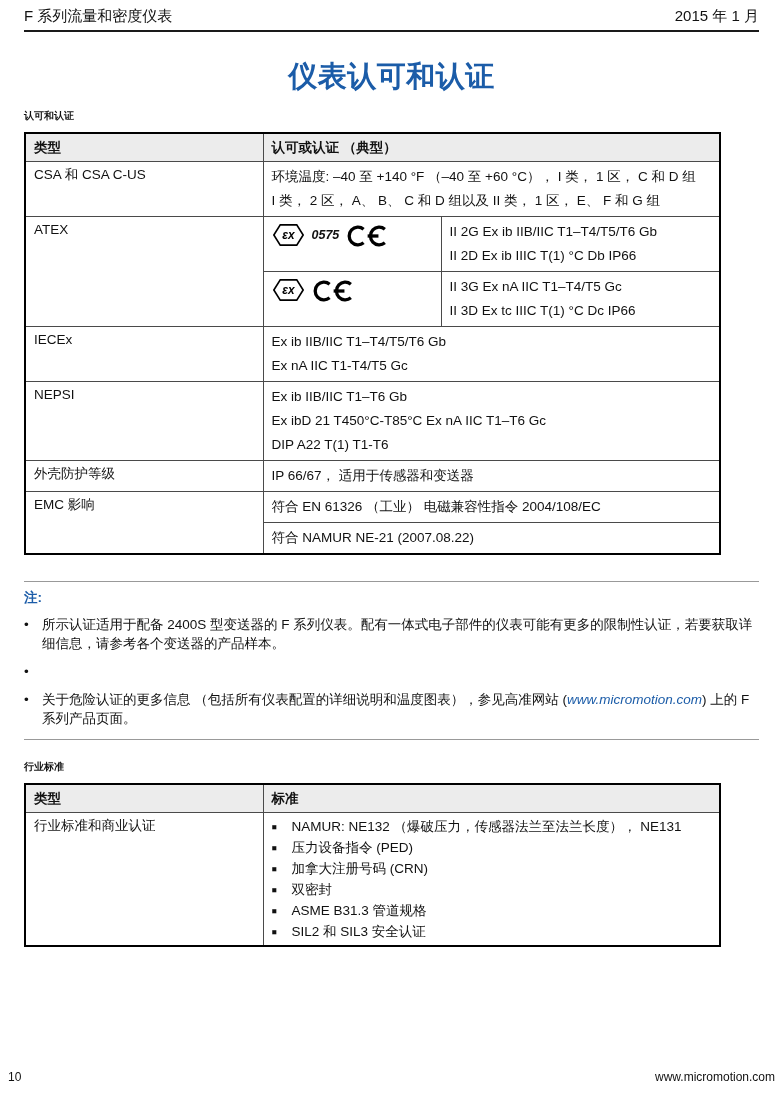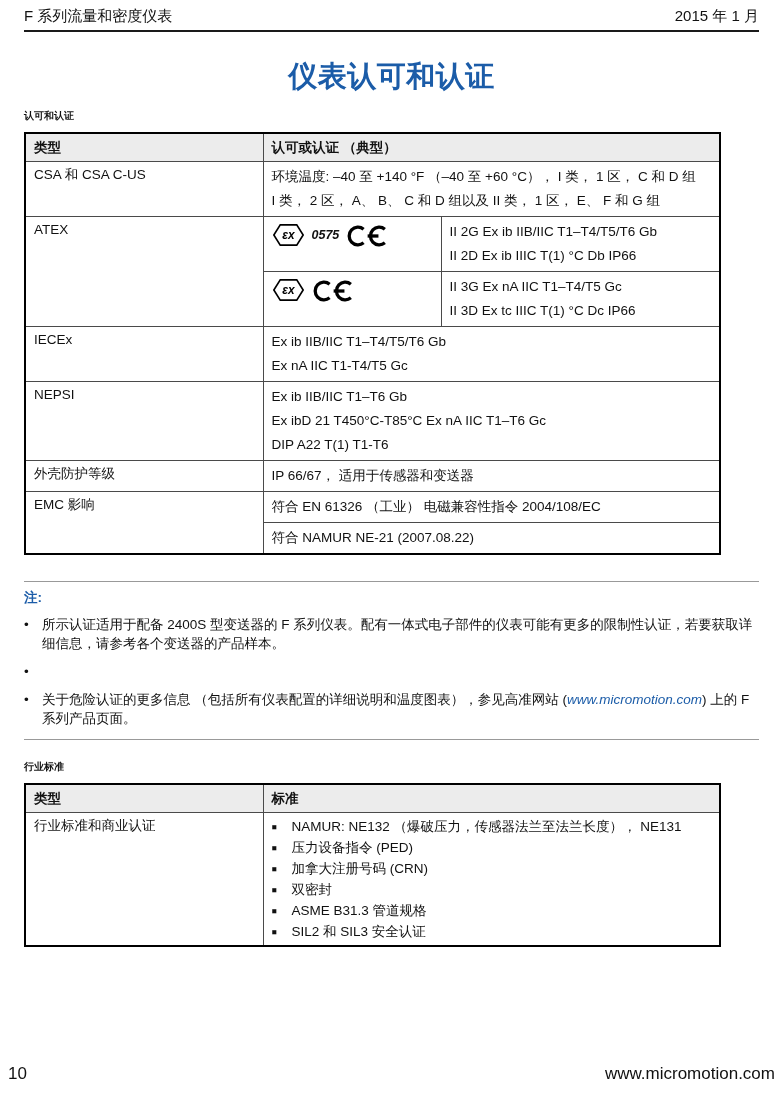--- a/index.html
+++ b/index.html
@@ -48,21 +48,21 @@
   .note-link { color:#1b5ca8; font-style:italic; text-decoration:none; }
   .notes-bottom { margin-top:6px; }
 
   
   .bullet-item { display:flex; align-items:flex-start; line-height:18px; padding:1.5px 0; }
   .sq { flex:0 0 20px; font-size:8.5px; line-height:18px; }
 
   
   .doc-footer {
     position:absolute; left:8px; right:8px; bottom:10px;
-    display:flex; justify-content:space-between; font-size:17px;
+    display:flex; justify-content:space-between; font-size:12px;
   }
 
   .ind-heading { margin-top:20px; }
   svg text { font-family:"Liberation Sans","DejaVu Sans",sans-serif; }
 </style>
 </head>
 <body>
 
 <div class="page">
   <div class="content">

